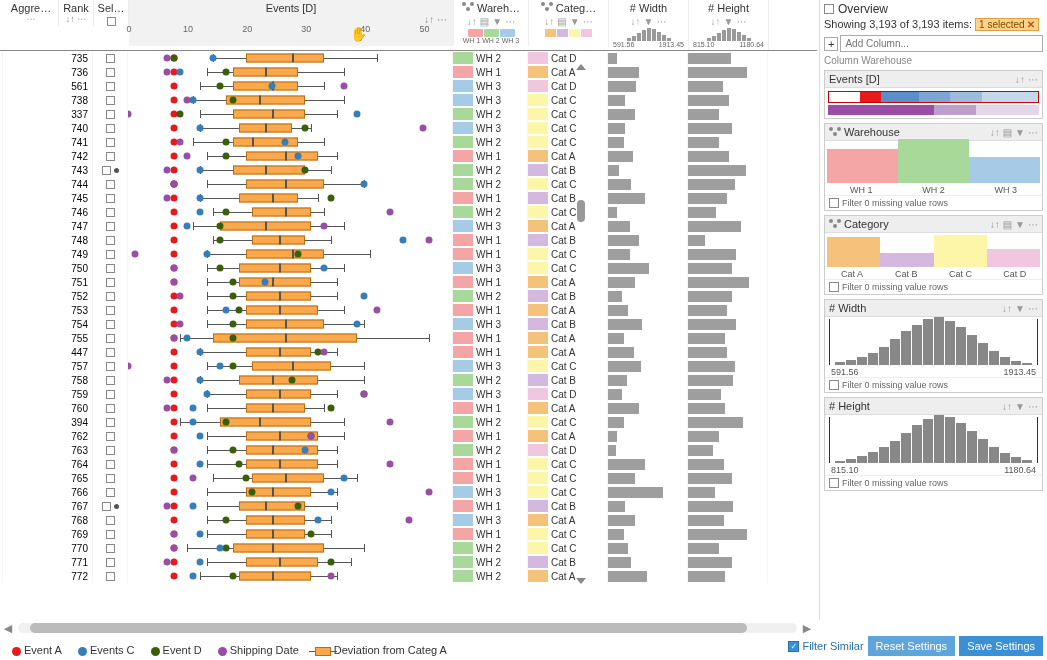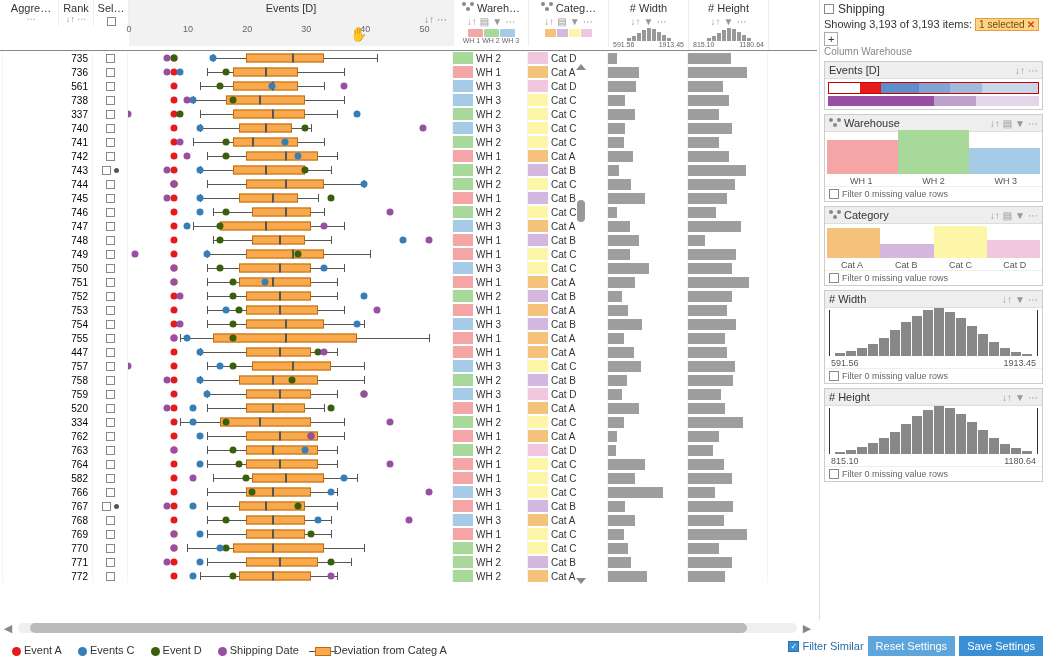--- a/index.html
+++ b/index.html
@@ -1147,21 +1147,21 @@
         </div>
         <div class="cell width">
           <span class="wbar" style="width:14.04px;"></span>
         </div>
         <div class="cell height">
           <span class="hbar" style="width:32.76px;"></span>
         </div>
       </div>
       <div class="row">
         <div class="cell aggre"></div>
-        <div class="cell rank" style="width:90px;">520</div>
+        <div class="cell rank" style="width:90px;">760</div>
         <div class="cell sel">
           <span class="chk"></span>
         </div>
         <div class="cell events" style="width:325px;">
           <div class="boxplot-area">
             <span class="whisker" style="left:78.54545454545455px;width:117.8181818181818px;"></span>
             <span class="cap" style="left:78.54545454545455px;"></span>
             <span class="cap" style="left:196.36363636363635px;"></span>
             <span class="box" style="left:117.81818181818181px;width:58.90909090909091px;"></span>
             <span class="median" style="left:144px;"></span>
@@ -1181,21 +1181,21 @@
         </div>
         <div class="cell width">
           <span class="wbar" style="width:31.200000000000003px;"></span>
         </div>
         <div class="cell height">
           <span class="hbar" style="width:37.44px;"></span>
         </div>
       </div>
       <div class="row">
         <div class="cell aggre"></div>
-        <div class="cell rank" style="width:90px;">334</div>
+        <div class="cell rank" style="width:90px;">394</div>
         <div class="cell sel">
           <span class="chk"></span>
         </div>
         <div class="cell events" style="width:325px;">
           <div class="boxplot-area">
             <span class="whisker" style="left:52.36363636363636px;width:163.63636363636363px;"></span>
             <span class="cap" style="left:52.36363636363636px;"></span>
             <span class="cap" style="left:216px;"></span>
             <span class="box" style="left:91.63636363636363px;width:91.63636363636363px;"></span>
             <span class="median" style="left:130.9090909090909px;"></span>
@@ -1317,21 +1317,21 @@
         </div>
         <div class="cell width">
           <span class="wbar" style="width:37.44px;"></span>
         </div>
         <div class="cell height">
           <span class="hbar" style="width:35.88px;"></span>
         </div>
       </div>
       <div class="row">
         <div class="cell aggre"></div>
-        <div class="cell rank" style="width:90px;">582</div>
+        <div class="cell rank" style="width:90px;">765</div>
         <div class="cell sel">
           <span class="chk"></span>
         </div>
         <div class="cell events" style="width:325px;">
           <div class="boxplot-area">
             <span class="whisker" style="left:85.0909090909091px;width:144px;"></span>
             <span class="cap" style="left:85.0909090909091px;"></span>
             <span class="cap" style="left:229.0909090909091px;"></span>
             <span class="box" style="left:124.36363636363636px;width:71.99999999999999px;"></span>
             <span class="median" style="left:157.0909090909091px;"></span>
@@ -1600,28 +1600,29 @@
   <div class="scroll-right">
     <div class="arrU"></div>
     <div class="thumb2"></div>
     <div class="arrD"></div>
   </div>
 </div>
 
 <div class="side-panel">
   <div class="side-hdr">
     <span class="chkbox"></span>
-    <span style="font-size:12px;">Shipping</span>
+    <span style="font-size:12px;">Overview</span>
   </div>
   <div class="showing">
     <span>Showing 3,193 of 3,193 items:</span>
     <span class="selbadge"><span>1 selected</span><span class="x">✕</span></span>
   </div>
   <div style="display:flex;align-items:center;gap:2px;">
     <span style="border:1px solid #aaa;padding:0 3px;font-size:11px;">+</span>
+    <input class="addcol" style="flex: 1 1 0%; margin: 3px 0px;" placeholder="Add Column...">
   </div>
   <div class="summary-title">Column Warehouse</div>
 
   <div class="summary-box">
     <div class="summary-head">
       <span class="lbl">Events [D]</span>
       <span class="summary-icons">
           <span>↓↑</span>
           <span>⋯</span>
         </span>

